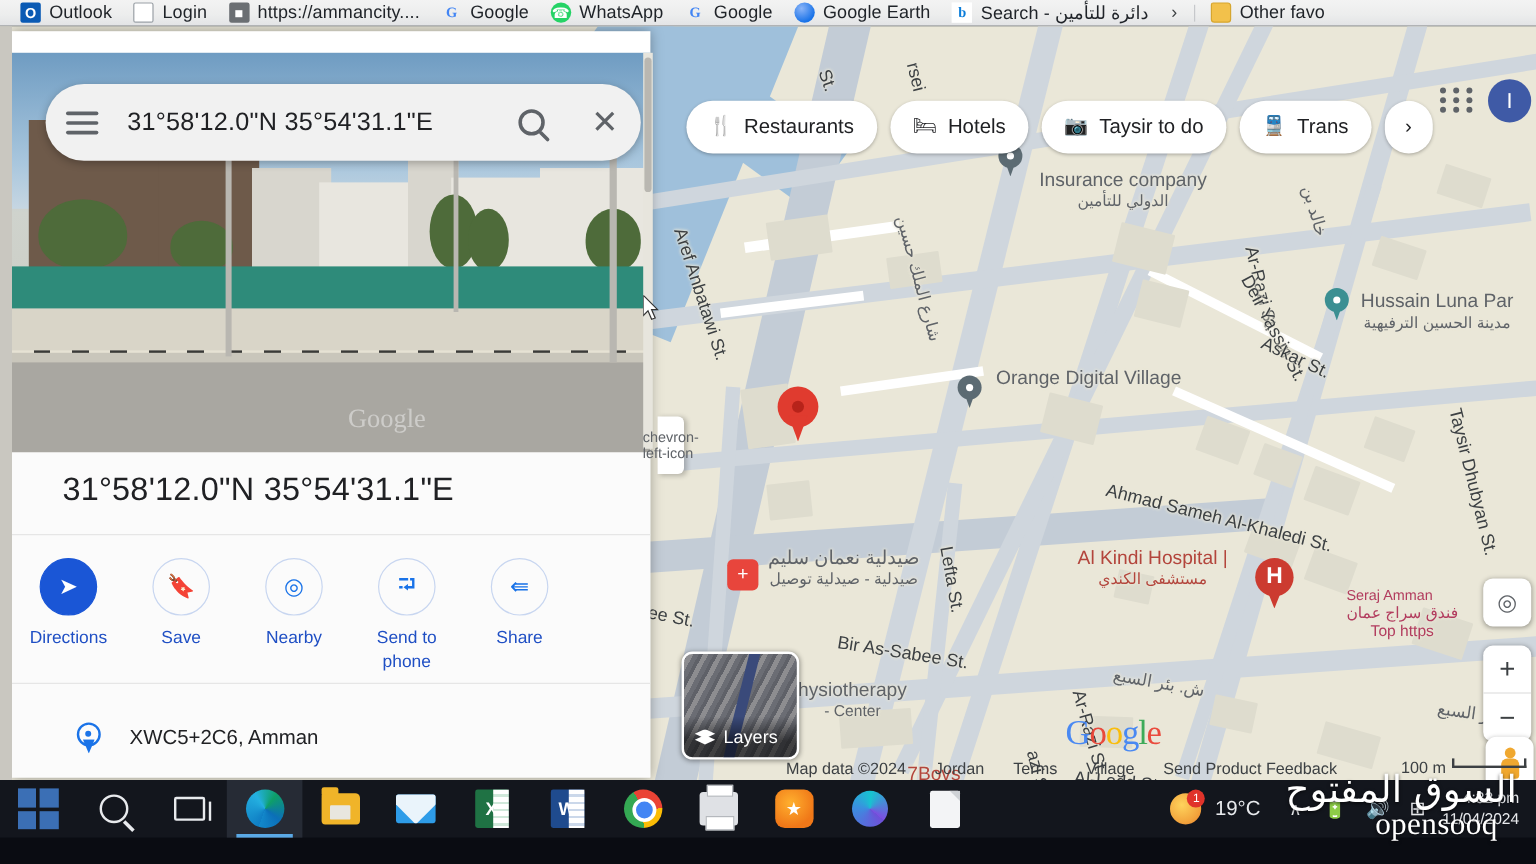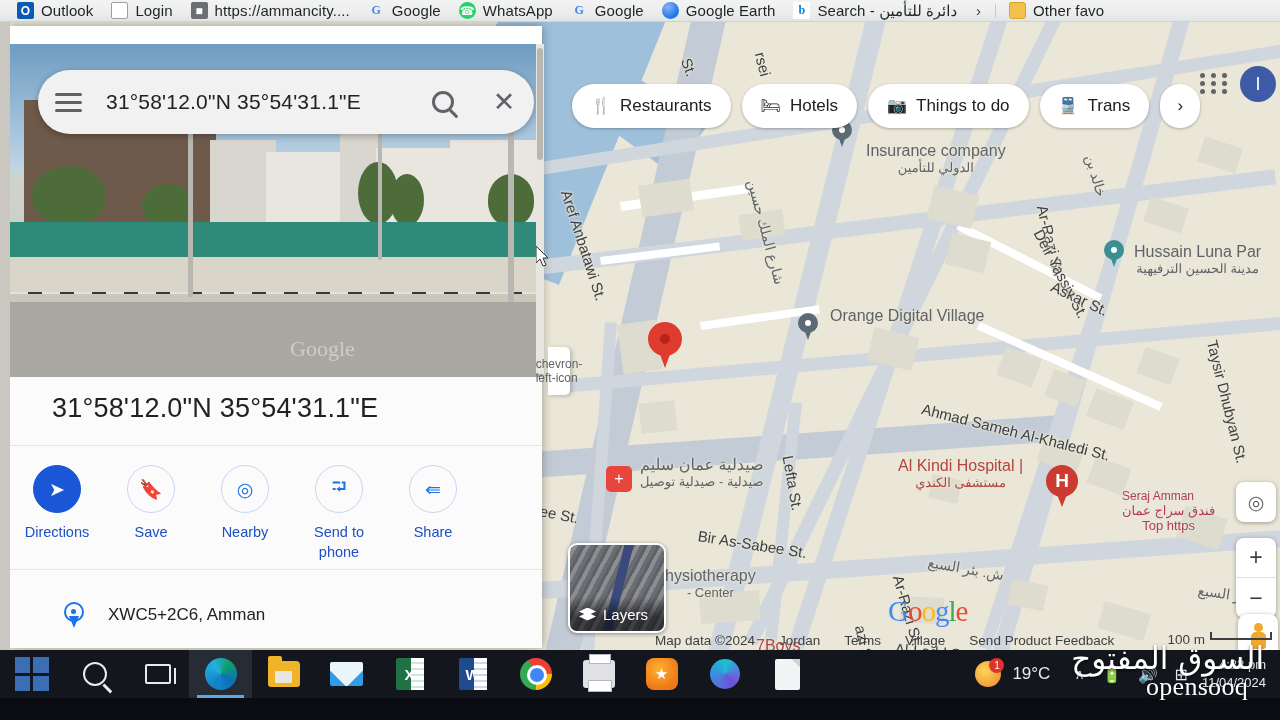--- a/index.html
+++ b/index.html
@@ -434,21 +434,21 @@
           </div>
           <div class="maplabel" style="left: 1122px; top: 467px;">
             <div class="poi-pink" style="font-size: 12px;">Seraj Amman</div>
             <div class="poi-pink" style="font-size: 13px; text-align: center;">فندق سراج عمان</div>
             <div class="poi-pink" style="font-size: 13px; text-align: center;">Top https</div>
           </div>
           <div class="pharm" style="position: absolute; left: 606px; top: 444px;">
             <span>+</span>
           </div>
           <div class="maplabel" style="left: 640px; top: 433px;">
-            <div style="font-size: 16px;">صيدلية عمان سليم</div>
+            <div style="font-size: 16px;">صيدلية نعمان سليم</div>
             <div style="font-size: 13px; text-align: center;">صيدلية - صيدلية توصيل</div>
           </div>
           <div class="maplabel" style="left: 665px; top: 545px;">
             <div style="font-size: 16px;">hysiotherapy</div>
             <div style="font-size: 13px; text-align: center;">- Center</div>
           </div>
           <div class="maplabel" style="left: 756px; top: 615px;">
             <div class="poi-red" style="font-size: 16px;">7Bovs</div>
           </div>
           <div class="maplabel" style="left: 1200px; top: 612px;">
@@ -471,21 +471,21 @@
       <div class="chip">
         <span class="ci">🍴</span>
         <span>Restaurants</span>
       </div>
       <div class="chip">
         <span class="ci">🛏</span>
         <span>Hotels</span>
       </div>
       <div class="chip">
         <span class="ci">📷</span>
-        <span>Things to do</span>
+        <span>Taysir to do</span>
       </div>
       <div class="chip">
         <span class="ci">🚆</span>
         <span>Trans</span>
       </div>
       <div class="chip chip-more">
         <span>›</span>
       </div>
     </div>
 

